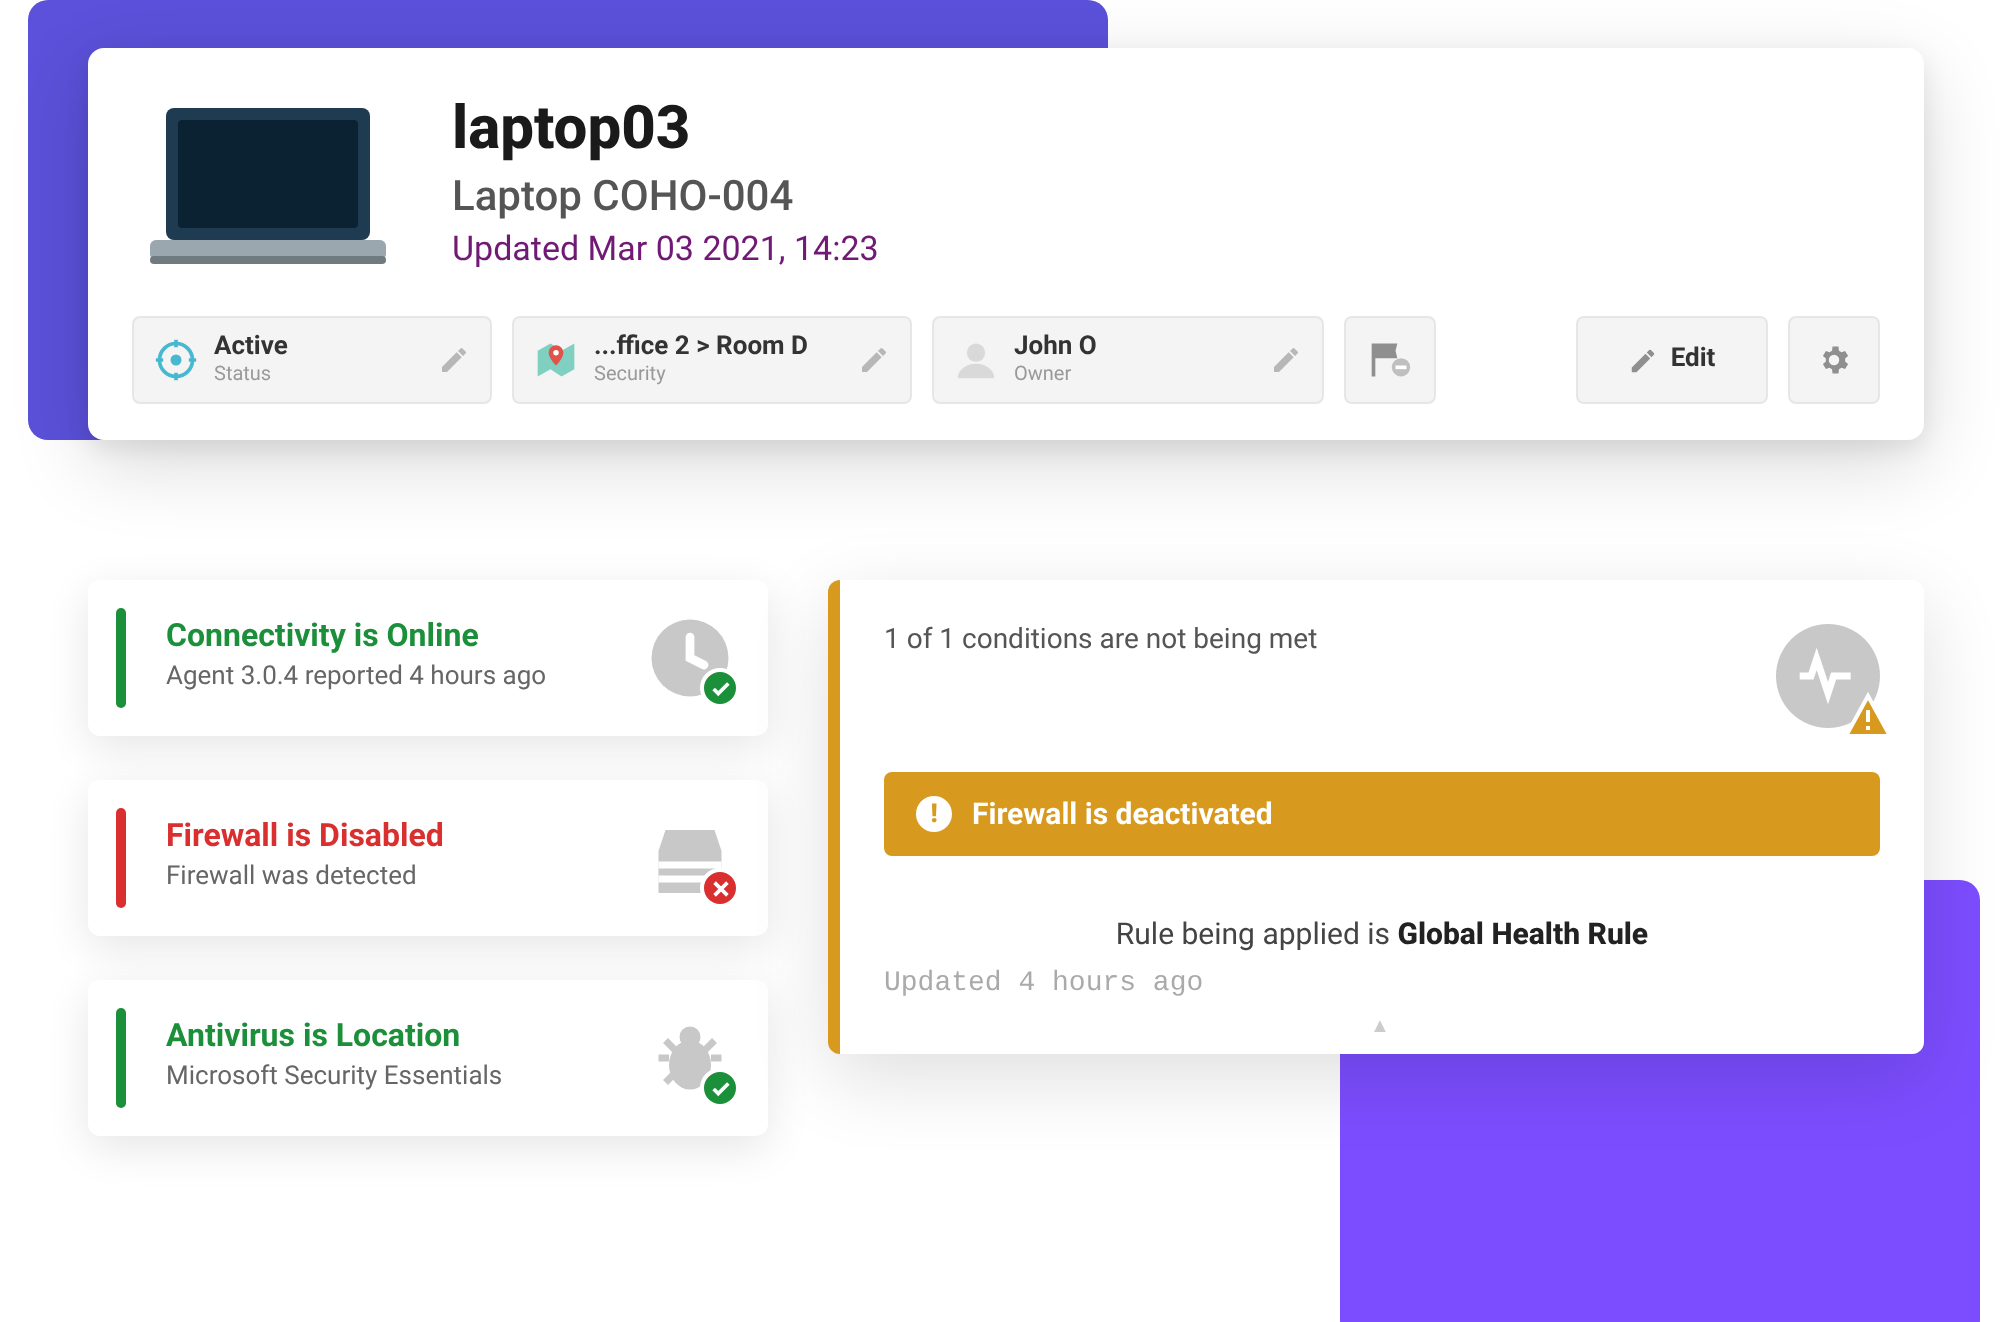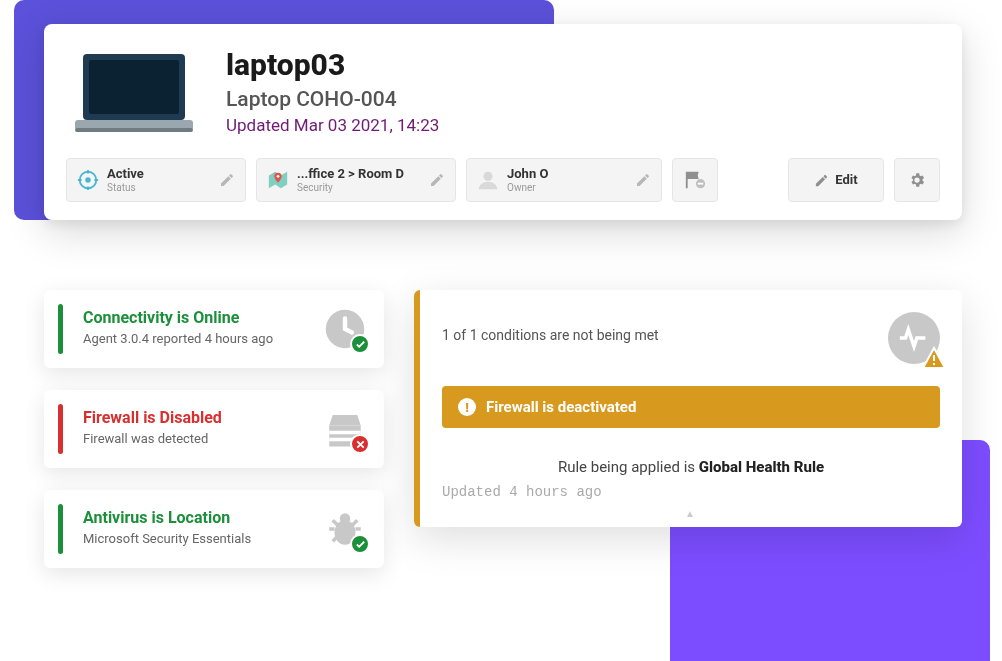--- a/index.html
+++ b/index.html
@@ -94,21 +94,21 @@
   .health-panel {
     position:absolute; left:414px; top:290px; width:548px;
     background:#fff; border-radius:6px;
     box-shadow: 0 12px 40px rgba(0,0,0,0.13);
     z-index:6;
     border-left: 6px solid #d79a1f;
     padding: 22px 22px 8px 22px;
   }
   .hp-top{ display:flex; gap:16px; }
   .hp-title{ font-size:17px; font-weight:800; color:#d79a1f; }
-  .hp-sub{ font-size:14px; color:#555; margin-top:15px;}
+  .hp-sub{ font-size:14px; color:#555; margin-top:0;}
   .hp-icon{ margin-left:auto; position:relative; width:52px; height:52px;}
   .hp-icon .circle{ width:52px; height:52px; border-radius:50%; background:#c8c8c8; display:flex; align-items:center; justify-content:center;}
   .hp-icon .tri{
     position:absolute; right:-6px; bottom:-6px; width:24px; height:24px;
   }
   .alert-bar{
     margin-top:22px; background:#d79a1f; color:#fff; border-radius:4px;
     padding:12px 16px; font-size:15px; font-weight:700; display:flex; align-items:center; gap:10px;
   }
   .alert-bar .bang{ width:18px; height:18px; border-radius:50%; background:#fff; color:#d79a1f; display:flex; align-items:center; justify-content:center; font-weight:900; font-size:13px;}

